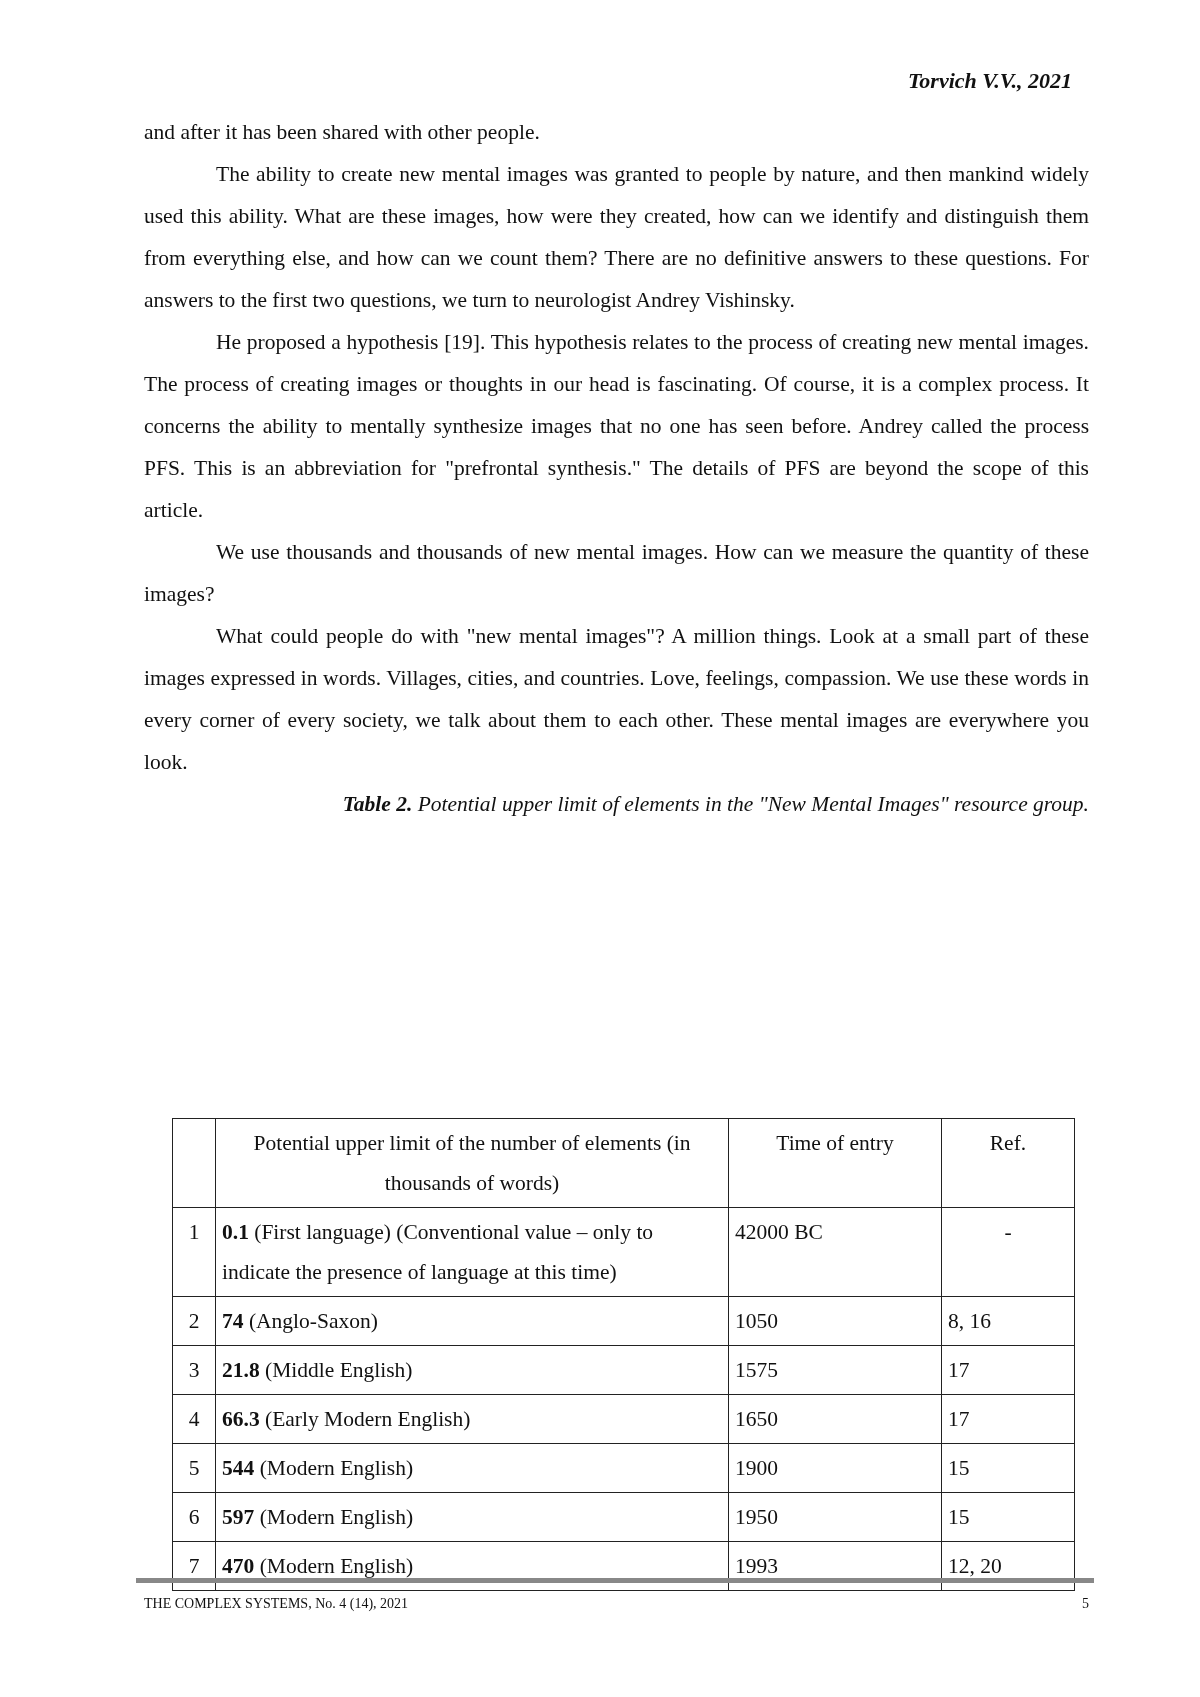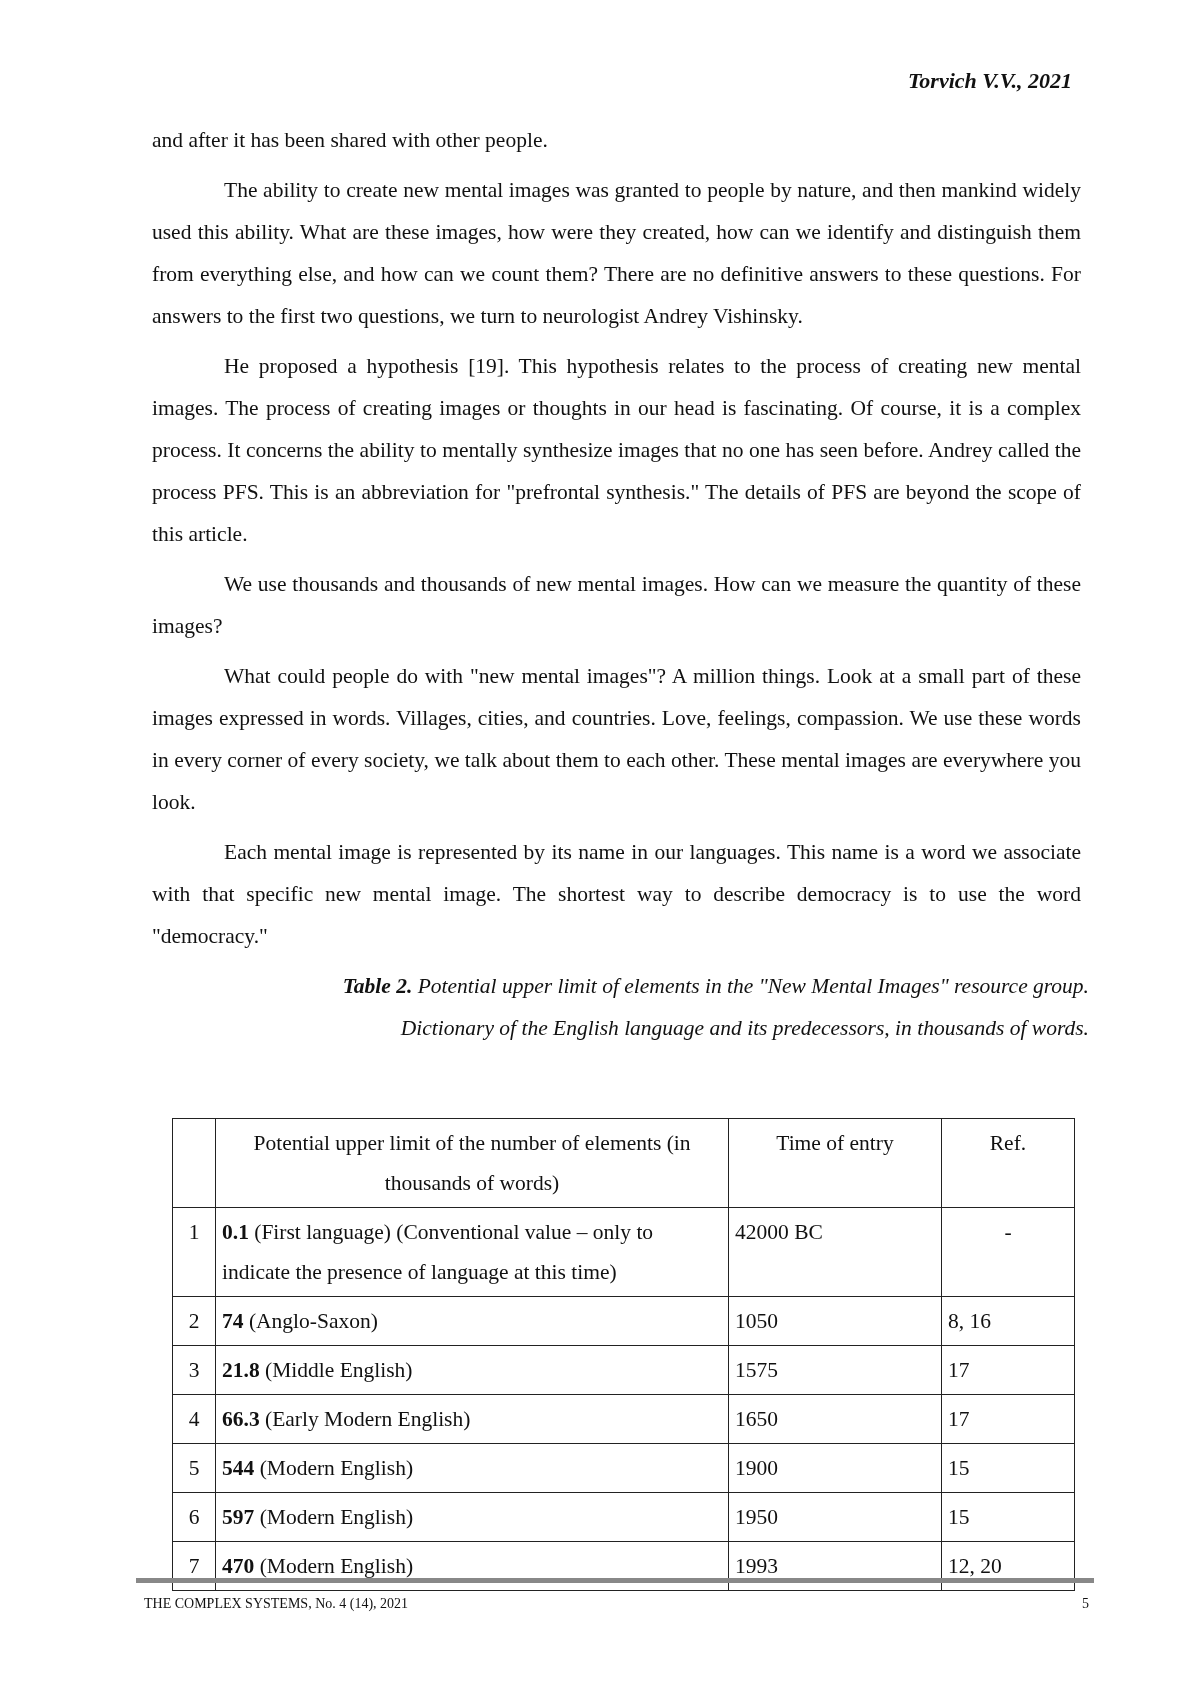--- a/index.html
+++ b/index.html
@@ -1,20 +1,20 @@
 <!DOCTYPE html>
 <html><head>
 <meta charset="utf-8">
 <style>
   html, body { margin: 0; padding: 0; background: #ffffff; }
   body { width: 1200px; height: 1697px; position: relative; overflow: hidden;
          font-family: "Liberation Serif", "DejaVu Serif", serif; color: #111; }
   .header { position: absolute; top: 68px; right: 128px; font-size: 22px; font-style: italic; font-weight: bold; margin-left: 44px; }
   .body { position: absolute; left: 144px; width: 945px; top: 111px; font-size: 21.5px; line-height: 42px; text-align: justify; }
-  .body p { margin: 8px; }
+  .body p { margin: 0; }
   .body p.indent { text-indent: 72px; }
   .caption { text-align: right; font-style: italic; font-size: 21.5px; line-height: 42px; }
   .caption b { font-weight: bold; }
   table { position: absolute; left: 172px; top: 1118px; width: 903px; border-collapse: collapse; font-size: 21.5px; }
   td, th { border: 1.5px solid #222; vertical-align: top; line-height: 40px; padding: 4px 6px; }
   th { font-weight: normal; text-align: center; }
   td.num { text-align: center; width: 30px; }
   td.val b { font-weight: bold; }
   td.time { text-align: left; width: 200px; }
   td.ref { width: 120px; }
@@ -26,25 +26,23 @@
 <body>
 
 <div class="header">Torvich V.V., 2021</div>
 
 <div class="body">
   <p>and after it has been shared with other people.</p>
   <p class="indent">The ability to create new mental images was granted to people by nature, and then mankind widely used this ability. What are these images, how were they created, how can we identify and distinguish them from everything else, and how can we count them? There are no definitive answers to these questions. For answers to the first two questions, we turn to neurologist Andrey Vishinsky.</p>
   <p class="indent">He proposed a hypothesis [19]. This hypothesis relates to the process of creating new mental images. The process of creating images or thoughts in our head is fascinating. Of course, it is a complex process. It concerns the ability to mentally synthesize images that no one has seen before. Andrey called the process PFS. This is an abbreviation for "prefrontal synthesis." The details of PFS are beyond the scope of this article.</p>
   <p class="indent">We use thousands and thousands of new mental images. How can we measure the quantity of these images?</p>
   <p class="indent">What could people do with "new mental images"? A million things. Look at a small part of these images expressed in words. Villages, cities, and countries. Love, feelings, compassion. We use these words in every corner of every society, we talk about them to each other. These mental images are everywhere you look.</p>
-  <p class="indent">Each mental image is represented by its name in our languages. This name is a word we associate with that specific new mental image. The shortest way to describe democracy is to use the word "democracy."</p>
   <div class="caption">
     <b>Table 2.</b><span> Potential upper limit of elements in the "New Mental Images" resource group.</span>
   </div>
-  <div class="caption">Dictionary of the English language and its predecessors, in thousands of words.</div>
 </div>
 
 <table>
   <tbody>
       <tr>
     <th style="width:30px"></th>
     <th>Potential upper limit of the number of elements (in thousands of words)</th>
     <th style="width:200px">Time of entry</th>
     <th style="width:120px">Ref.</th>
   </tr>

